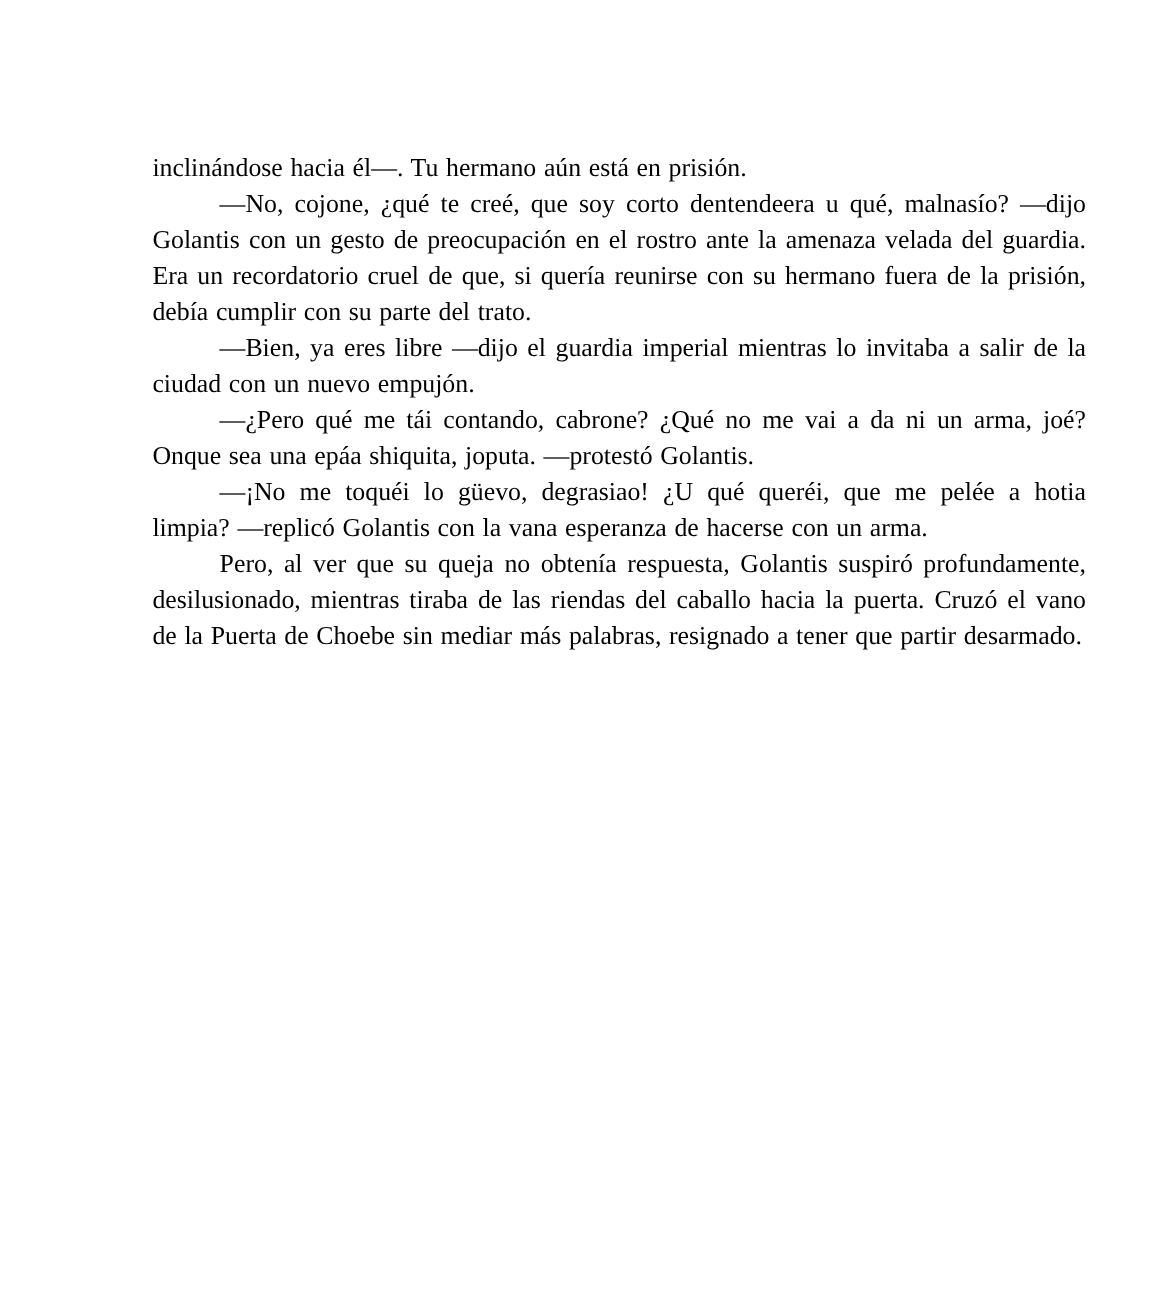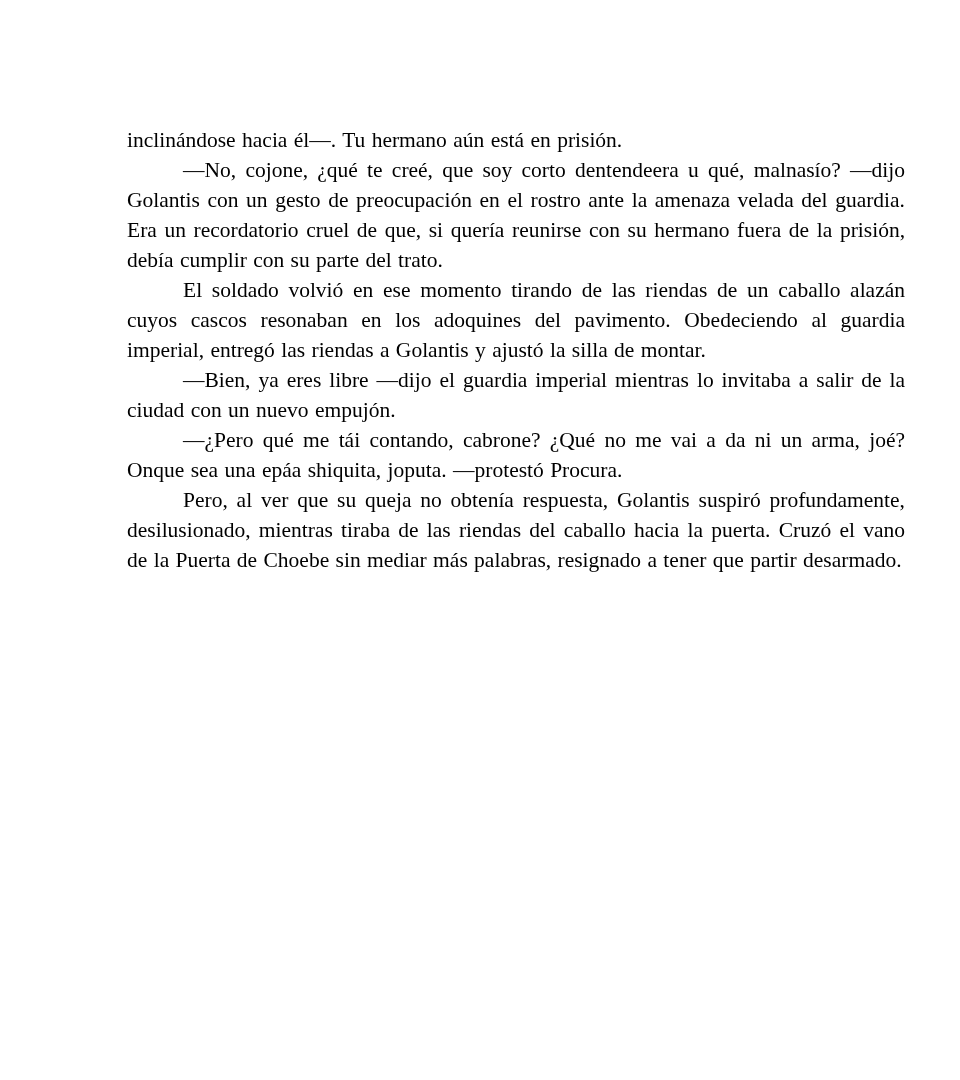--- a/index.html
+++ b/index.html
@@ -33,17 +33,17 @@
   .para.no-indent {
     text-indent: 0;
   }
 </style>
 </head>
 <body>
 
 <div class="page">
   <p class="para no-indent">inclinándose hacia él—. Tu hermano aún está en prisión.</p>
   <p class="para">—No, cojone, ¿qué te creé, que soy corto dentendeera u qué, malnasío? —dijo Golantis con un gesto de preocupación en el rostro ante la amenaza velada del guardia. Era un recordatorio cruel de que, si quería reunirse con su hermano fuera de la prisión, debía cumplir con su parte del trato.</p>
-  <p class="para">El soldado volvió en ese momento tirando de las riendas de un caballo alazán cuyos cascos resonaban en los adoquines del pavimento. Obedeciendo al guardia imperial, entregó las riendas a Golantis y ajustó la silla de montar.</p>
   <p class="para">—Bien, ya eres libre —dijo el guardia imperial mientras lo invitaba a salir de la ciudad con un nuevo empujón.</p>
-  <p class="para">—¿Pero qué me tái contando, cabrone? ¿Qué no me vai a da ni un arma, joé? Onque sea una epáa shiquita, joputa. —protestó Procura.</p>
+  <p class="para">—¿Pero qué me tái contando, cabrone? ¿Qué no me vai a da ni un arma, joé? Onque sea una epáa shiquita, joputa. —protestó Golantis.</p>
+  <p class="para">—¡No me toquéi lo güevo, degrasiao! ¿U qué queréi, que me pelée a hotia limpia? —replicó Golantis con la vana esperanza de hacerse con un arma.</p>
   <p class="para">Pero, al ver que su queja no obtenía respuesta, Golantis suspiró profundamente, desilusionado, mientras tiraba de las riendas del caballo hacia la puerta. Cruzó el vano de la Puerta de Choebe sin mediar más palabras, resignado a tener que partir desarmado.</p>
 </div>
 
 </body></html>

